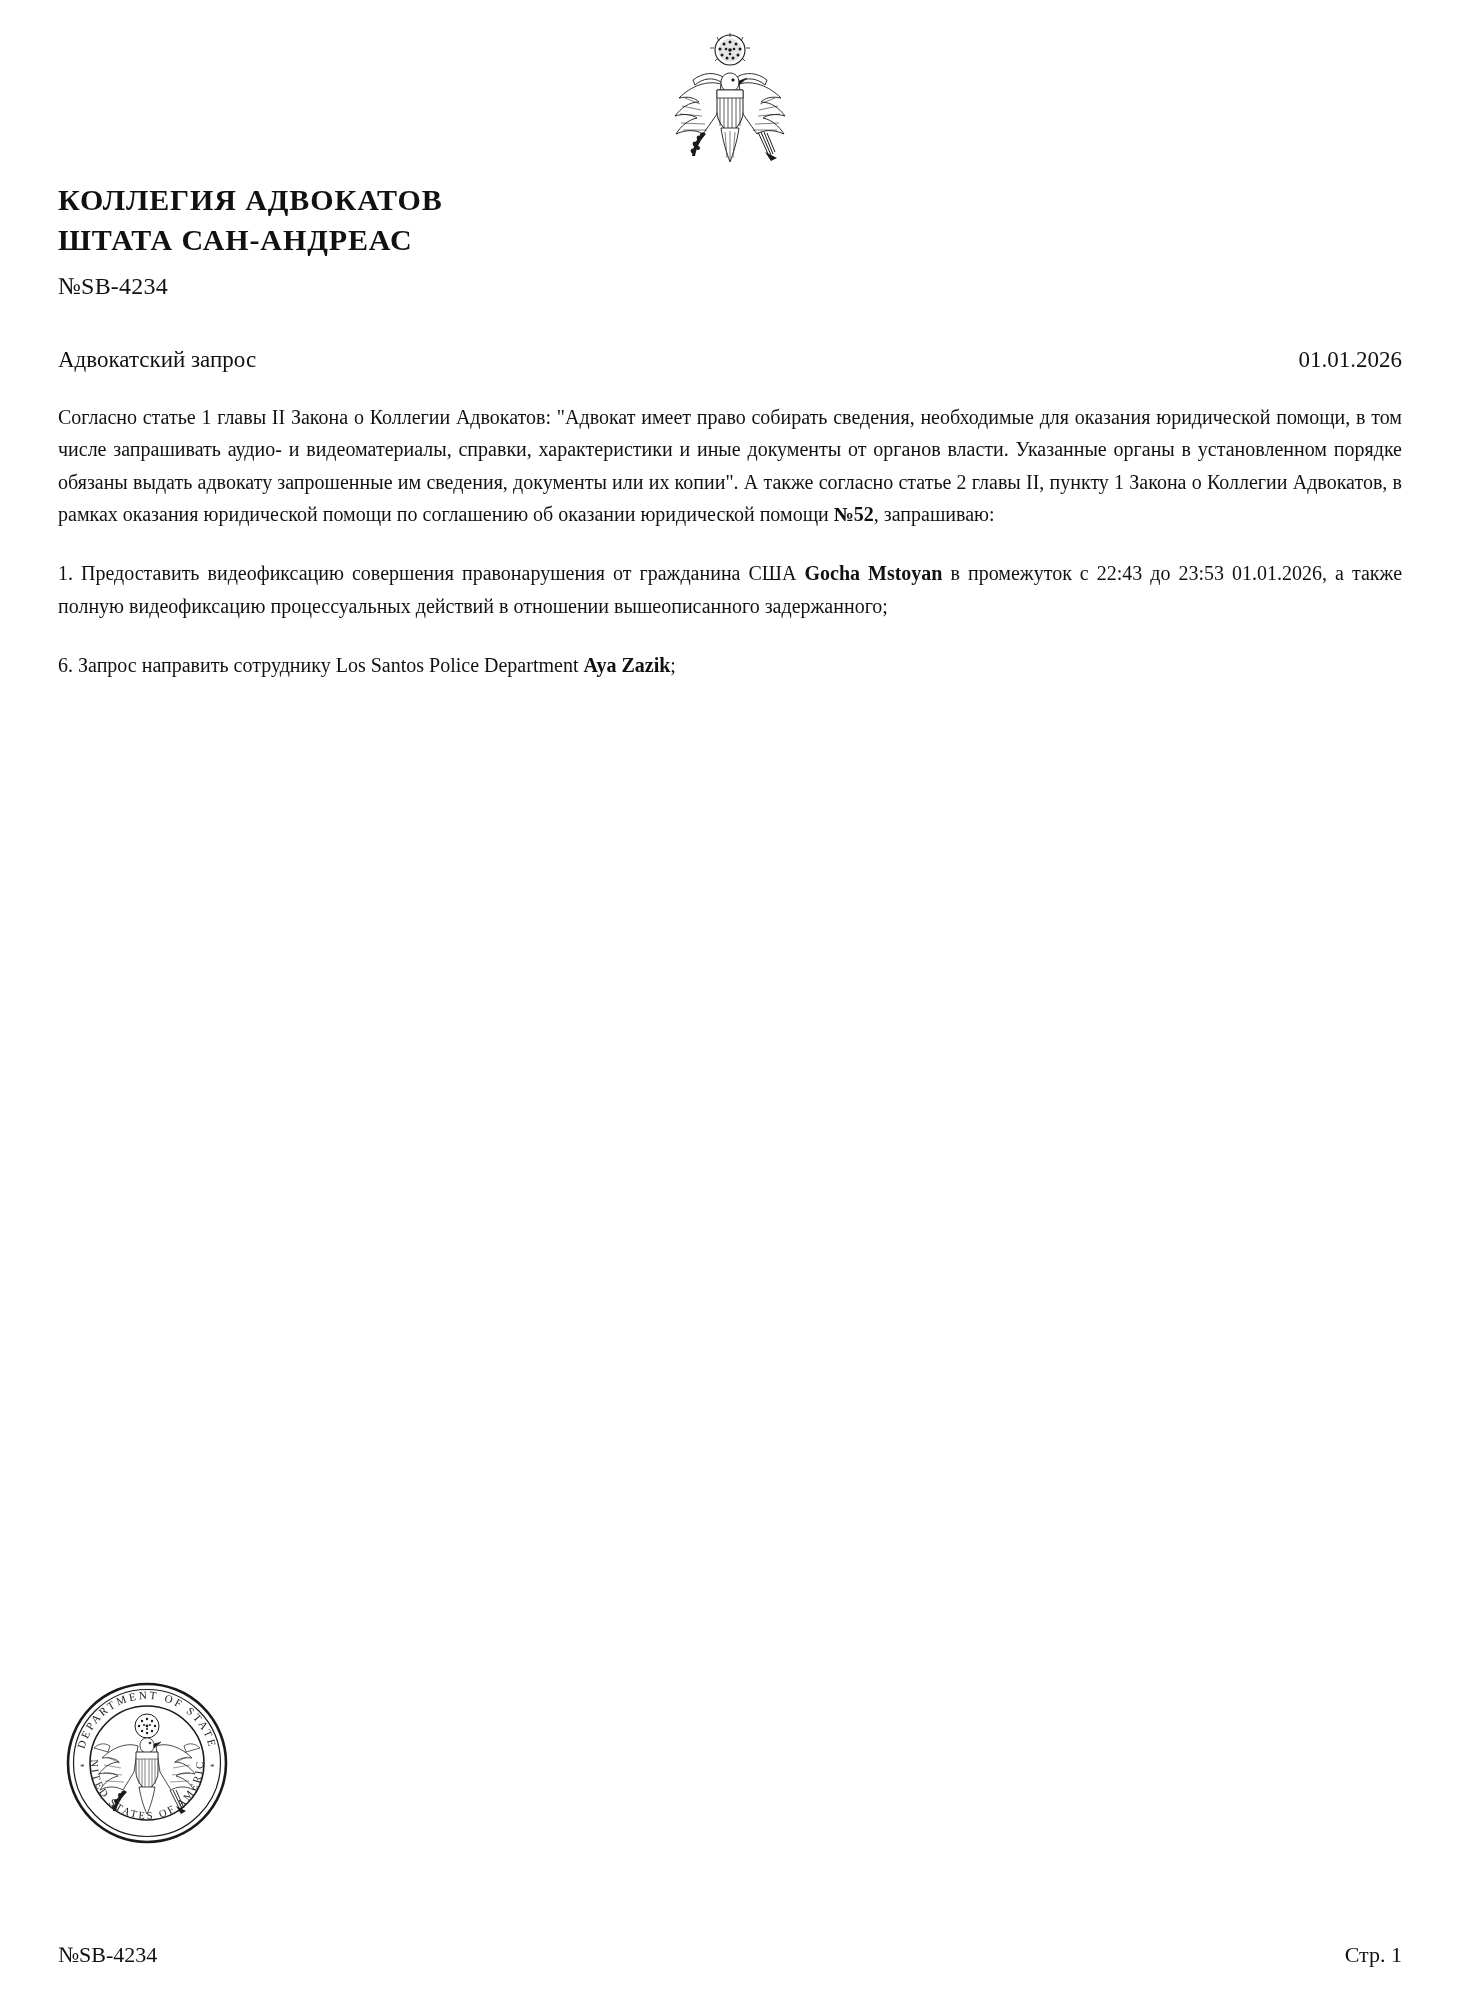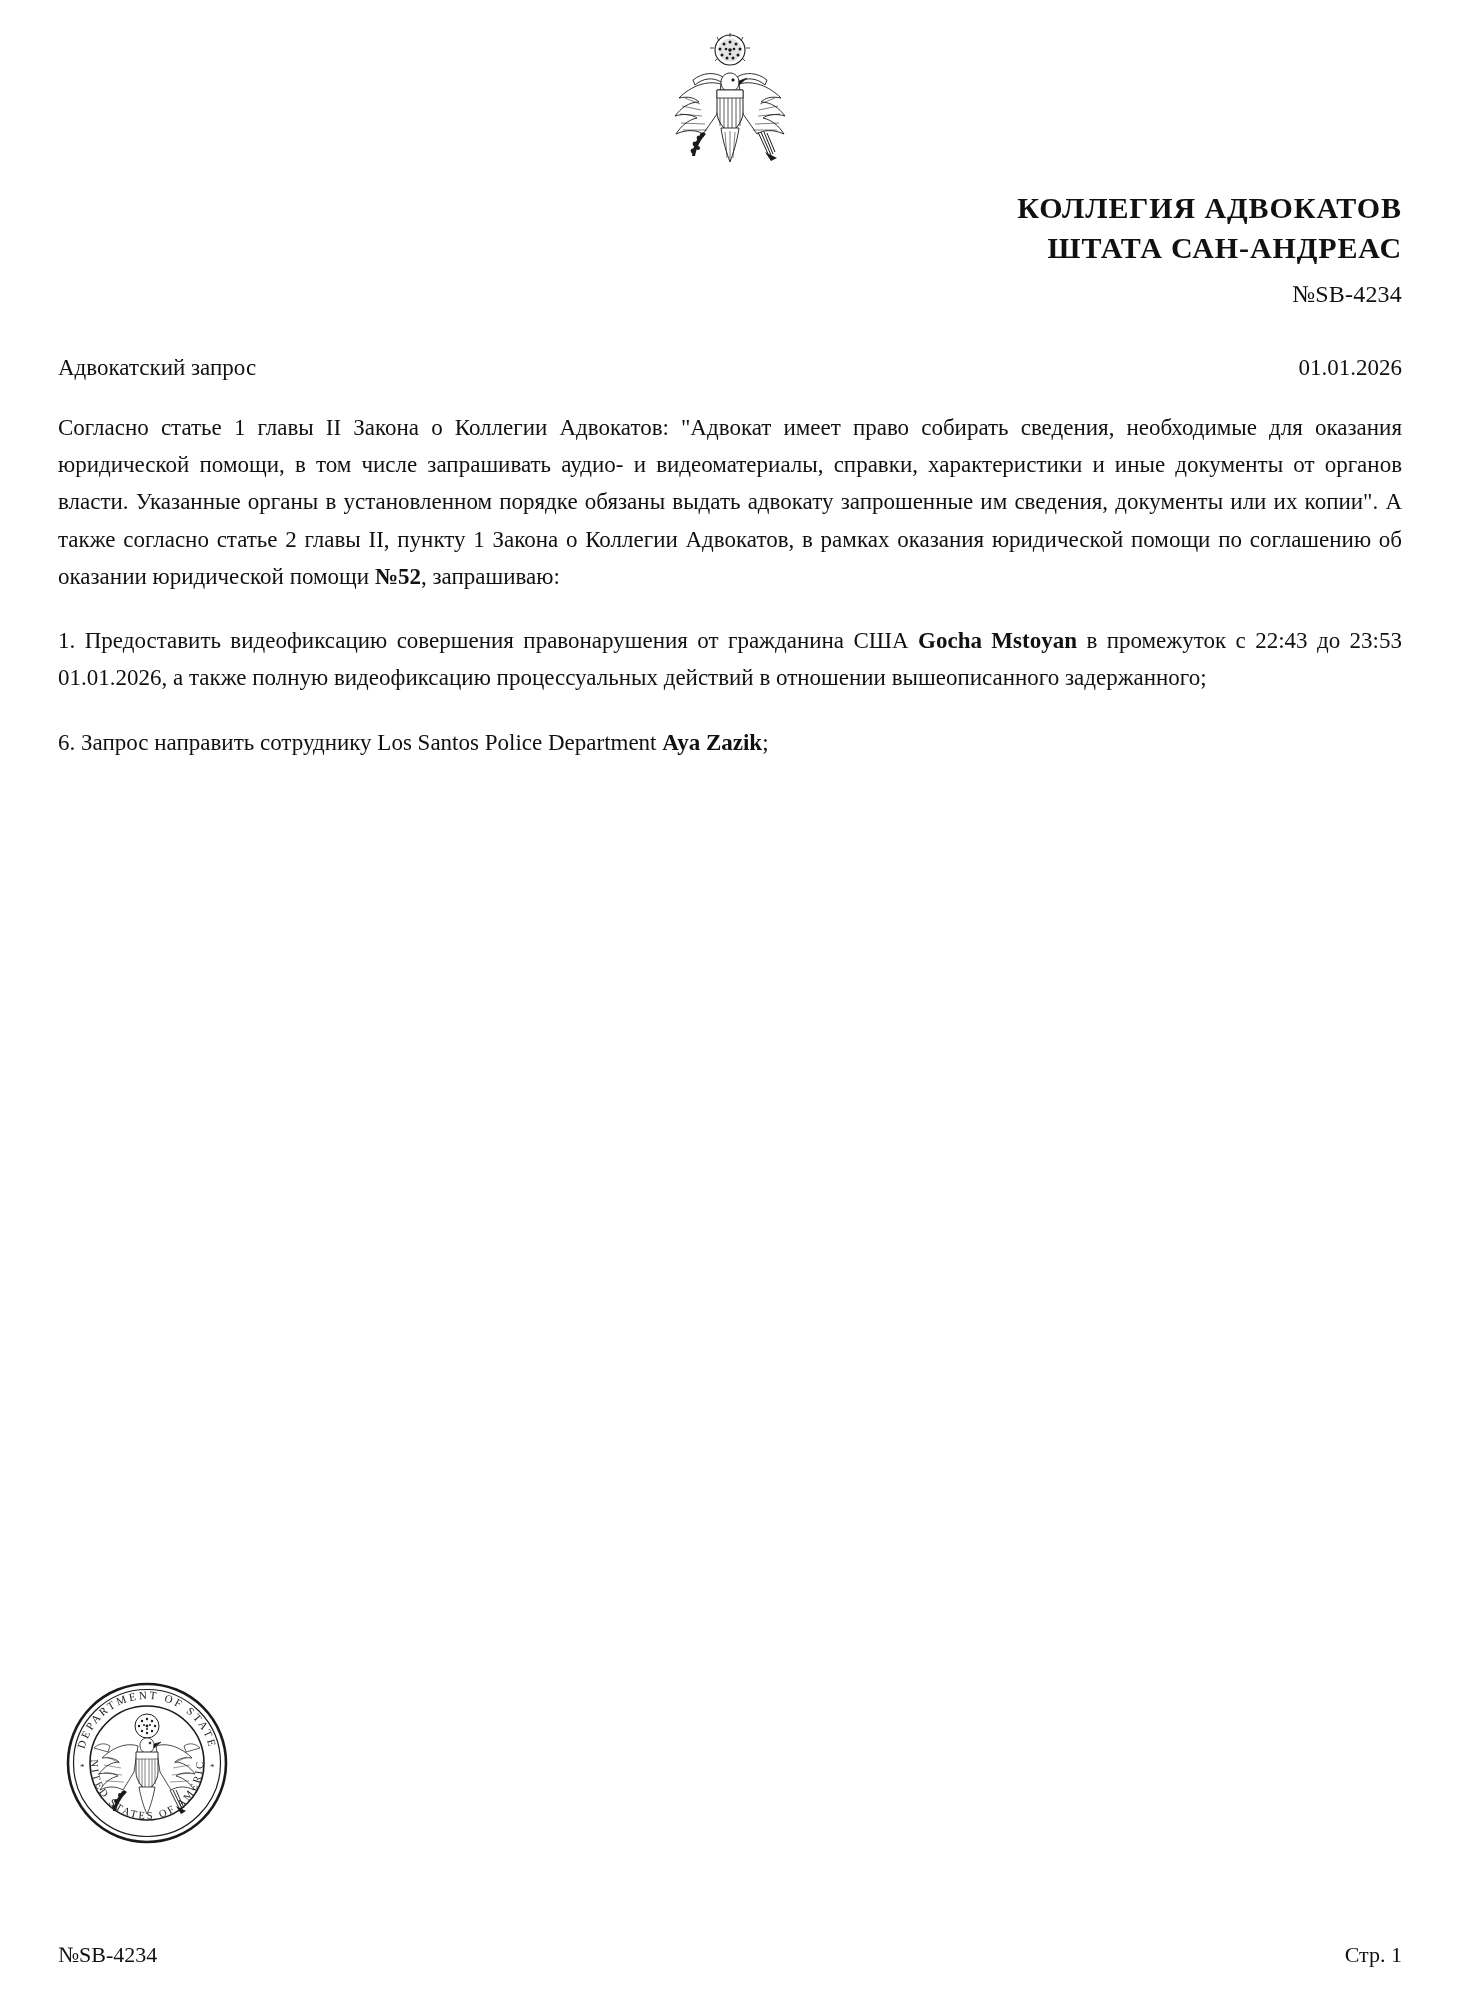--- a/index.html
+++ b/index.html
@@ -32,22 +32,22 @@
     height: 160px;
     box-sizing: border-box;
   }
   .crest {
     width: 150px;
     height: 150px;
   }
 
   
   .doc-header {
-    text-align: right;
-    margin-top: 28px;
+    text-align: left;
+    margin-top: 20px;
   }
   .doc-title-line {
     font-size: 30px;
     font-weight: bold;
     letter-spacing: 0.9px;
     line-height: 1.33;
     font-family: "Liberation Serif", "DejaVu Serif", serif;
   }
   .doc-number {
     font-size: 24px;
@@ -62,21 +62,21 @@
     align-items: baseline;
     margin-top: 47px;
     font-size: 23px;
   }
 
   
   .body-block {
     margin-top: 28px;
   }
   p.para {
-    font-size: 23px;
+    font-size: 20px;
     line-height: 1.62;
     text-align: justify;
     margin: 16px 0 27px 0;
     text-justify: inter-word;
   }
   p.para:last-child { margin-bottom: 0; }
   .b { font-weight: bold; }
 
   
   .sign-area {

